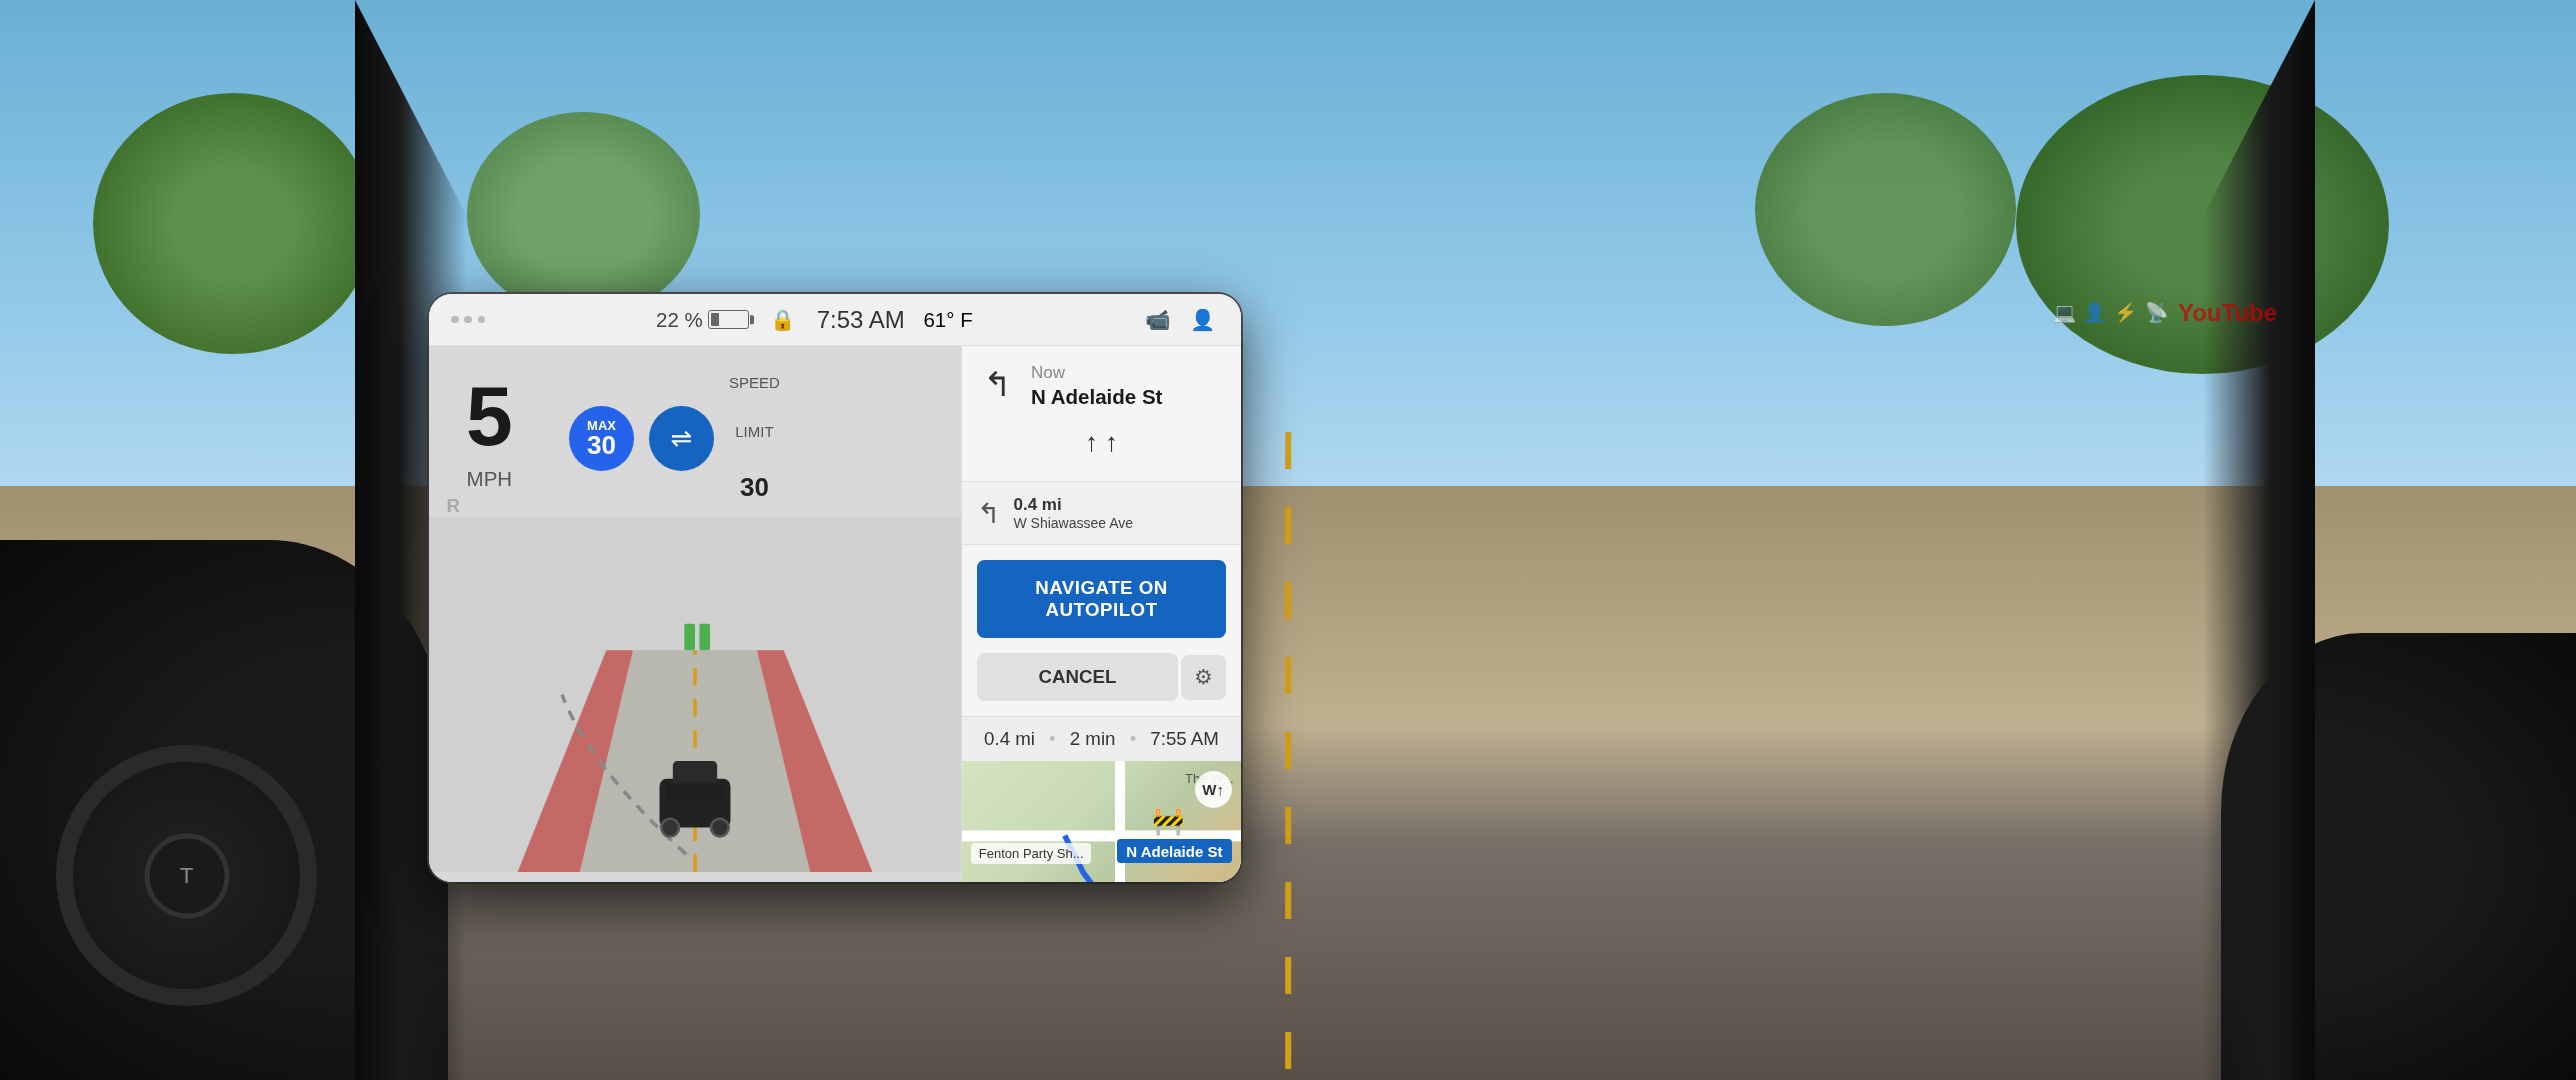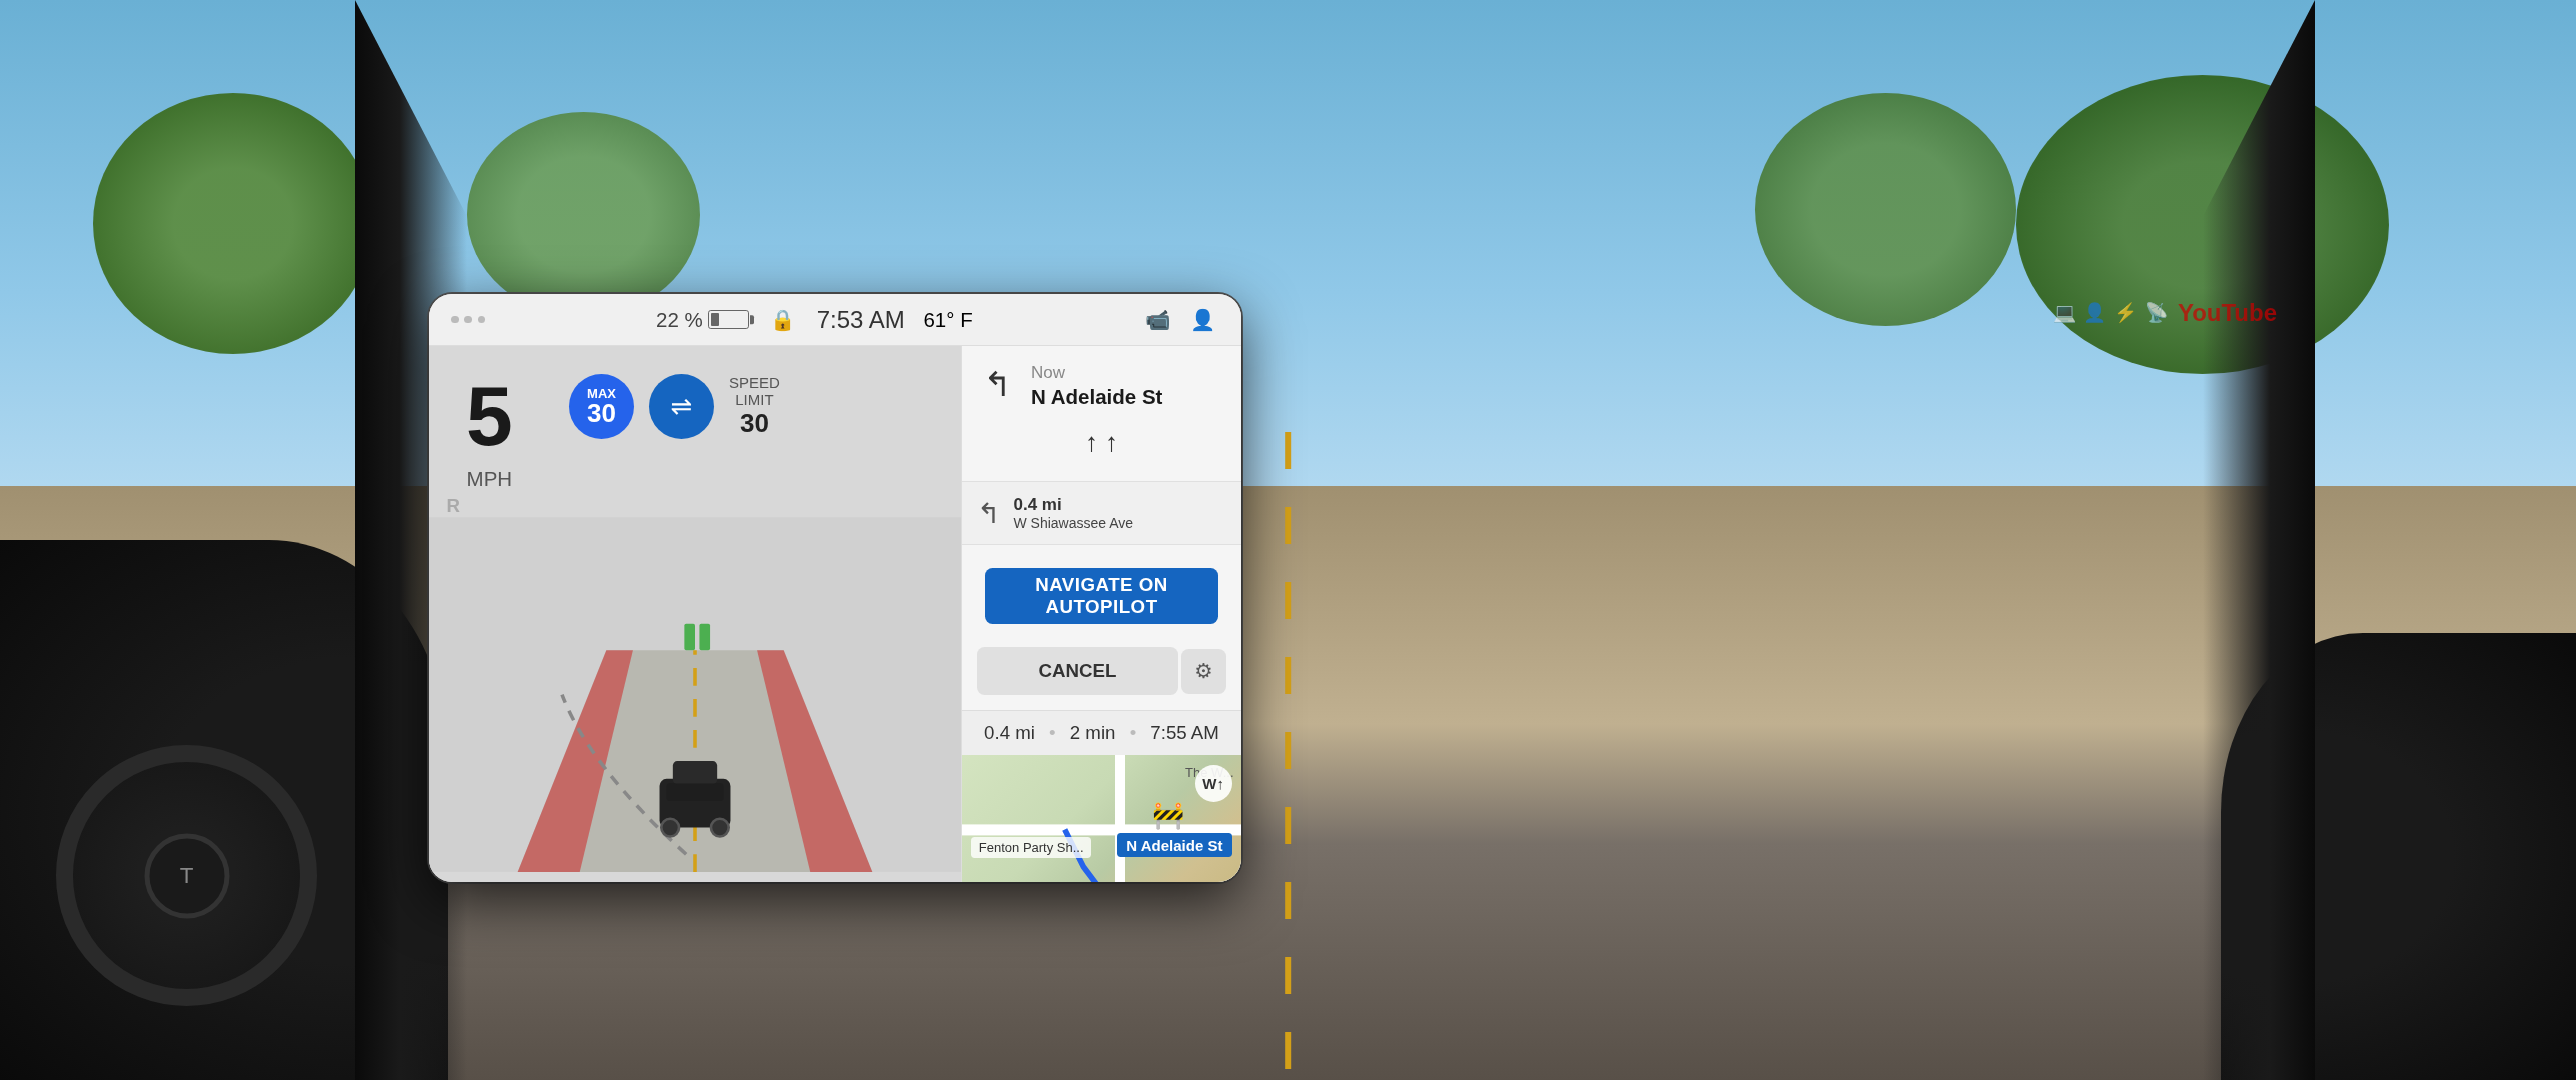--- a/index.html
+++ b/index.html
@@ -368,20 +368,21 @@
       display: flex;
       align-items: center;
       justify-content: center;
       color: white;
       font-size: 26px;
     }
     .speed-max-badge {
       display: flex;
       flex-direction: column;
       align-items: center;
+      gap: 32px;
     }
     .speed-max-label {
       font-size: 15px;
       color: #555;
     }
     .speed-max-value {
       font-size: 26px;
       font-weight: 700;
       color: #222;
     }
@@ -485,22 +486,22 @@
       font-size: 14px;
       color: #444;
     }
     .next-icon {
       font-size: 28px;
       color: #555;
     }
 
     
     .nav-autopilot-btn {
-      margin: 23px;
-      padding: 6px;
+      margin: 15px;
+      padding: 17px;
       background: #1565c0;
       color: white;
       text-align: center;
       border-radius: 7.5px;
       font-size: 18.7px;
       font-weight: 700;
       letter-spacing: 0.5px;
       cursor: pointer;
     }
 

